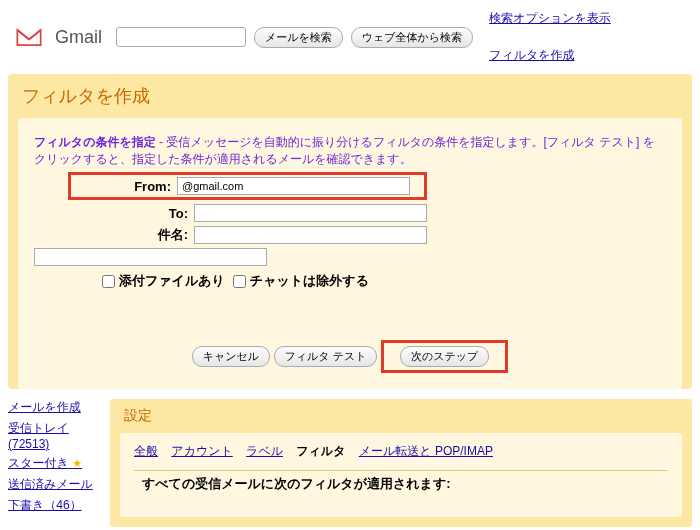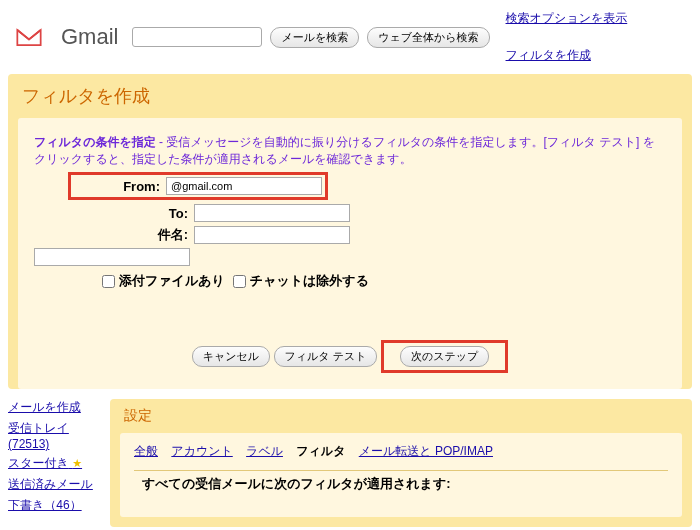--- a/index.html
+++ b/index.html
@@ -18,24 +18,24 @@
     gap: 8px;
     position: relative;
   }
   .logo {
     display: flex;
     align-items: center;
     margin-right: 6px;
   }
   .logo svg { width: 28px; height: 22px; }
   .logo-text {
-    font-size: 22px;
+    font-size: 18px;
     color: #555;
     font-weight: 400;
-    margin-left: 18px;
+    margin-left: 12px;
   }
   .search-input {
     width: 130px;
     height: 20px;
     border: 1px solid #aaa;
     border-radius: 3px;
     padding: 2px 4px;
   }
   .pill-btn {
     border: 1px solid #aaa;
@@ -81,29 +81,29 @@
     margin-bottom: 4px;
   }
   .form-label {
     width: 160px;
     text-align: right;
     font-weight: bold;
     font-size: 13px;
     padding-right: 6px;
   }
   .form-input {
-    width: 156px;
+    width: 233px;
     height: 18px;
     border: 1px solid #aaa;
     padding: 1px 4px;
     font-size: 11px;
   }
   .highlight-red {
     border: 3px solid #e03a2a;
-    padding: 2px 3px;
+    padding: 2px 14px;
     display: inline-flex;
     align-items: center;
   }
   .highlight-red-btn {
     border: 3px solid #e03a2a;
     padding: 3px 16px;
     display: inline-block;
   }
   .checkbox-row {
     display: flex;

